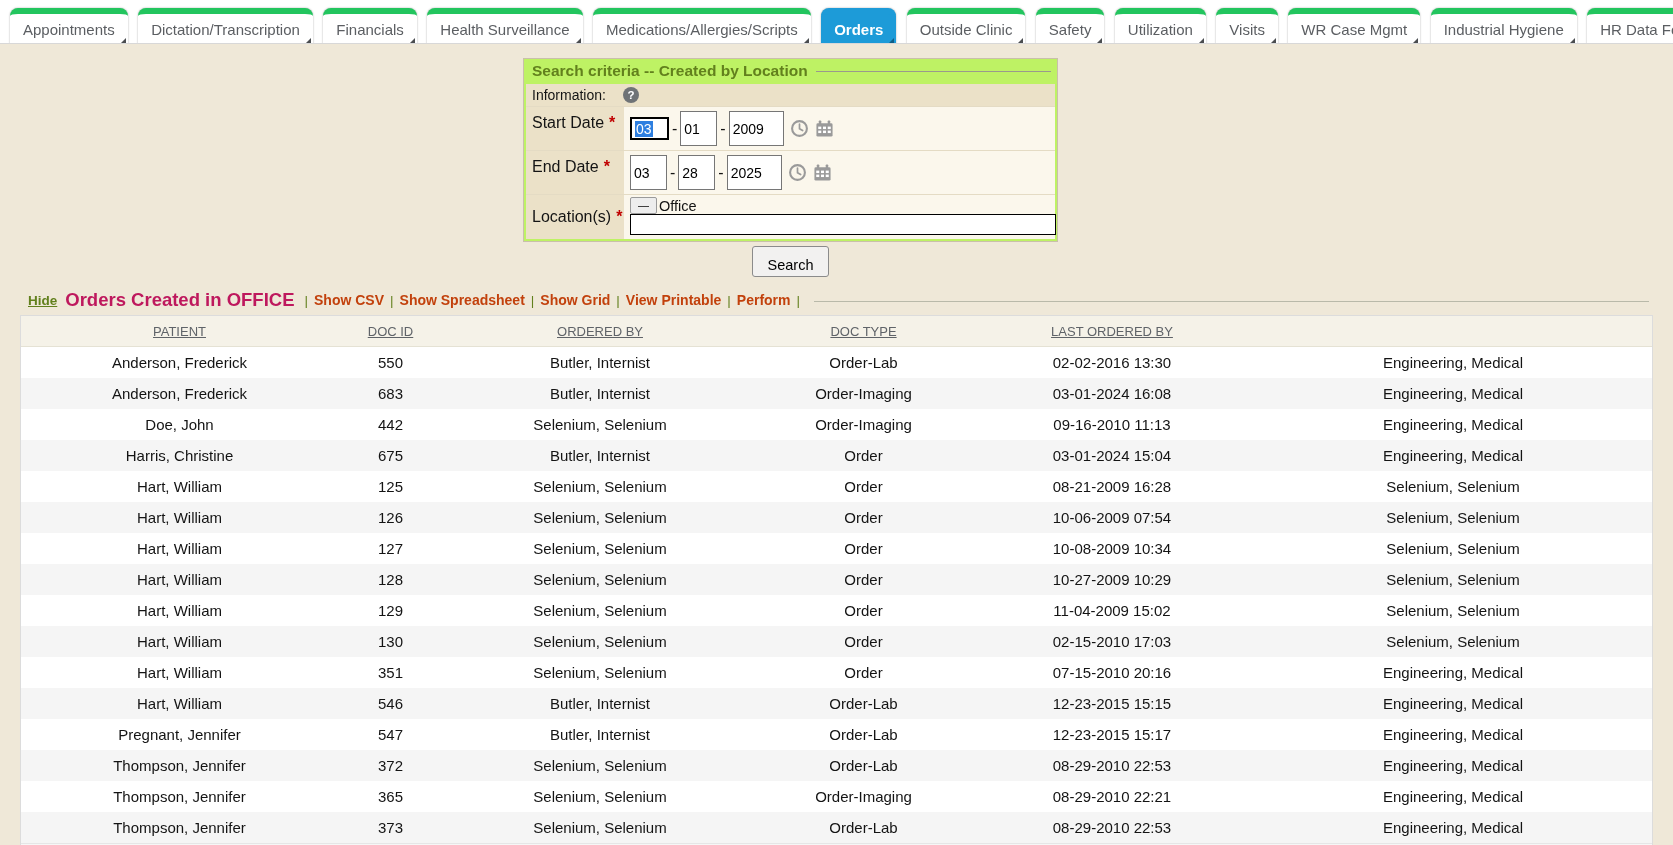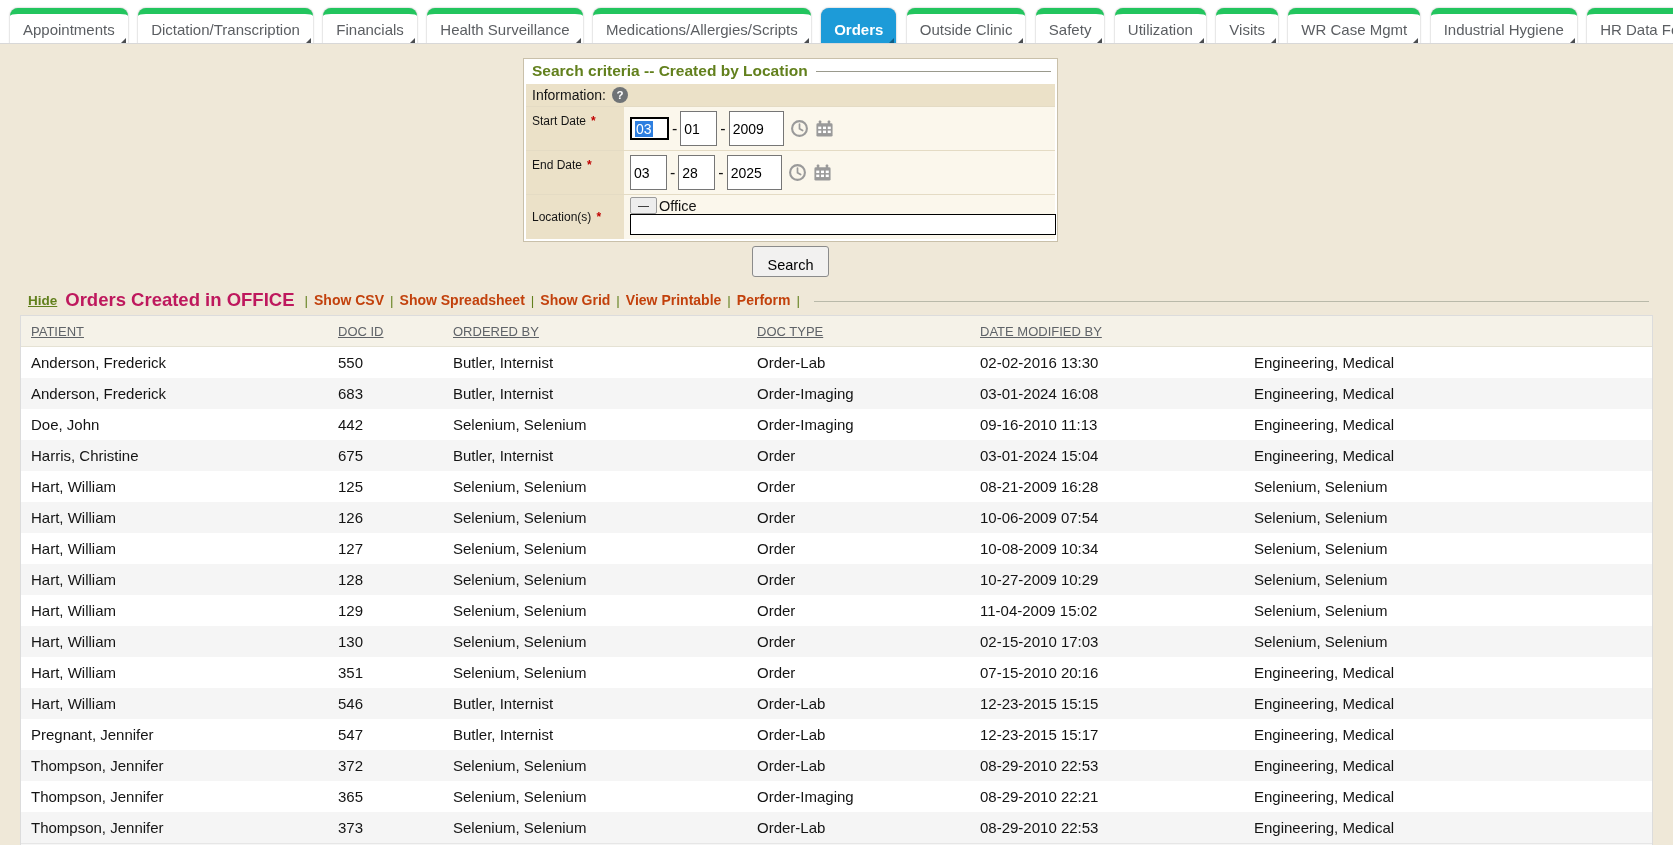--- a/index.html
+++ b/index.html
@@ -25,39 +25,39 @@
   .tab .caret {
     position:absolute; right:2px; bottom:2px; width:0; height:0;
     border-left:7px solid transparent; border-bottom:7px solid #4a4d50;
   }
   .tab.active { background:#1D9BD8; border-top-color:#1D9BD8; color:#fff; font-weight:bold; }
   .tab.active .caret { border-bottom-color:#0E5E86; }
   .tab-inner { display:inline-flex; align-items:center; }
   
   .search-wrap {
     margin:14px 0 0 523px; width:535px;
-    background:#ffffff; border:1px solid #C9C0AA;
+    background:#bef264; border:1px solid #C9C0AA;
   }
   .panel-title-row { display:flex; align-items:center; padding:3px 6px 2px 8px; }
   .panel-title { color:#62801D; font-weight:bold; font-size:15.5px; }
   .legend-line { flex:1; border-top:1px solid #9a9a8d; margin-left:8px; }
   .info-row {
     background:#EBE1C8; margin:2px 2px 0; padding:3px 6px;
-    font-size:14px; display:flex; align-items:center; gap:6px;
+    font-size:14px; display:flex; align-items:center; gap:17px;
   }
   .help-icon {
     display:inline-flex; align-items:center; justify-content:center;
     width:16px; height:16px; border-radius:50%; background:#6f7376;
     color:#fff; font-size:11.5px; font-weight:bold; cursor:pointer;
   }
   .field-row { display:flex; margin:0 2px; border-top:1px solid #E4DBC4; background:#FBF7EC; }
   .field-row:last-child { margin-bottom:2px; }
   .field-label {
     width:98px; flex-shrink:0; background:#EBE1C8;
-    padding:7px 4px 7px 6px; font-size:12px; display:flex; gap:5px; align-items:flex-start;
+    padding:7px 4px 7px 6px; font-size:16px; display:flex; gap:5px; align-items:flex-start;
   }
   .loc-row .field-label { align-items:center; }
   .req { color:#C00000; font-weight:bold; }
   .field-input { flex:1; padding:4px 6px; display:flex; align-items:center; gap:2px; }
   .dateinput {
     height:35px; border:1px solid #767676; background:#fff;
     font:14px "Liberation Sans", sans-serif; padding:1px 3px; color:#000;
   }
   .din-sm { width:37px; } .din-lg { width:55px; }
   .dateinput.focused {
@@ -82,21 +82,21 @@
   
   .results { margin:4px 20px 0; }
   .results-header { display:flex; align-items:center; padding:2px 0 4px 8px; }
   .hide-link { color:#62801D; font-size:13.5px; font-weight:bold; text-decoration:underline; cursor:pointer; }
   .results-title { color:#be185d; font-size:18.5px; font-weight:bold; margin:0 4px 0 8px; }
   .pipe { color:#62801D; font-size:13.5px; margin:0 6px; }
   .pipe::before { content:"|"; }
   .action-link { color:#c2410c; font-size:14px; font-weight:bold; cursor:pointer; }
   .header-line { flex:1; border-top:1px solid #b9b9a9; margin:2px 4px 0 8px; }
   .table { border:1px solid #DCDCDC; background:#fff; }
-  .thead, .tr { display:grid; grid-template-columns:307px 115px 304px 223px 274px 1fr; }
+  .thead, .tr { display:grid; grid-template-columns:307px 115px 304px 223px 274px 1fr;text-align:center; }
   .thead { background:#F5F2E8; border-bottom:1px solid #E5E2D4; }
   .th { padding:8px 0 7px 10px; font-size:13px; color:#5f6368; cursor:pointer; }
   .th span { text-decoration:underline; }
   .tr { height:31px; align-items:center; font-size:15px; background:#fff; cursor:pointer; }
   .tr.odd { background:#F5F5F5; }
   .td { padding-left:10px; white-space:nowrap; overflow:hidden; }
   .tfoot { background:#F6F6F6; border-top:1px solid #E6E6E6; text-align:center; padding:7px 0 9px; }
   .displaying { font-size:13px; color:#1c1c1c; }
   .show-all { display:inline-block; margin-top:5px; font-size:13px; color:#1c1c1c; text-decoration:underline; cursor:pointer; }
 </style>
@@ -243,21 +243,21 @@
     <span class="pipe"></span>
     <span class="header-line"></span>
   </div>
 
   <div class="table">
     <div class="thead">
       <div class="th"><span>PATIENT</span></div>
       <div class="th"><span>DOC ID</span></div>
       <div class="th"><span>ORDERED BY</span></div>
       <div class="th"><span>DOC TYPE</span></div>
-      <div class="th"><span>DATE MODIFIED BY</span></div>
+      <div class="th"><span>LAST ORDERED BY</span></div>
     </div>
 
     <div class="tbody">
       <div class="tr even">
           <div class="td">Anderson, Frederick</div>
           <div class="td">550</div>
           <div class="td">Butler, Internist</div>
           <div class="td">Order-Lab</div>
           <div class="td">02-02-2016 13:30</div>
           <div class="td">Engineering, Medical</div>

